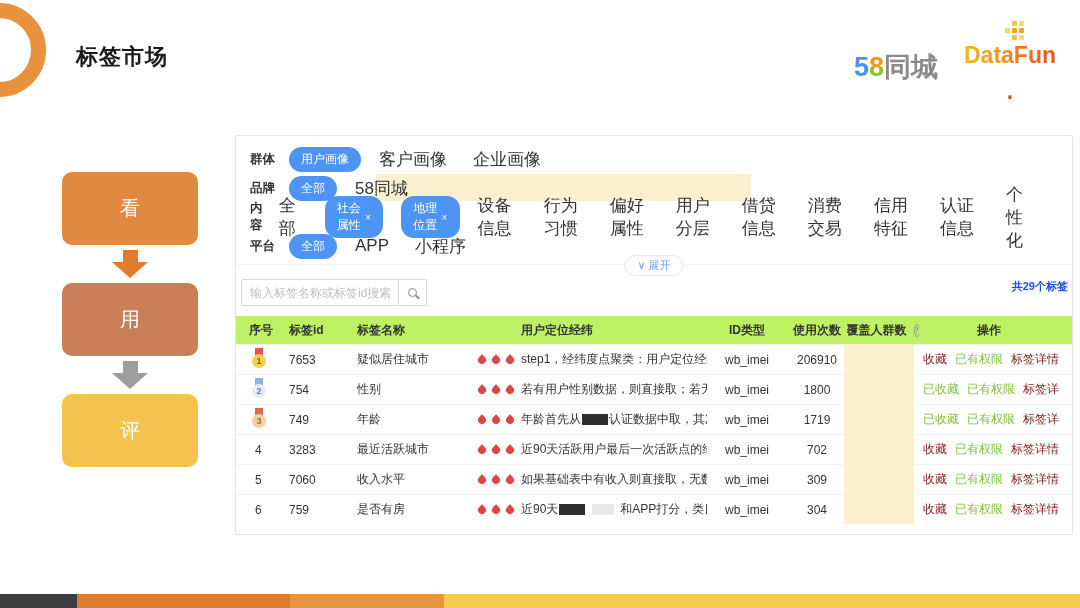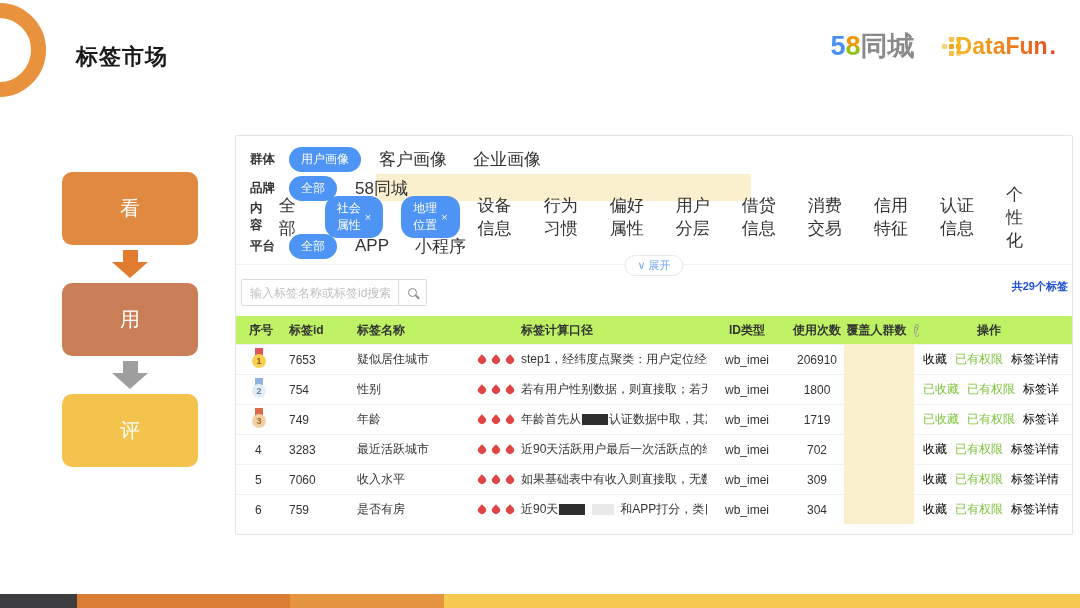--- a/index.html
+++ b/index.html
@@ -11,21 +11,21 @@
           border:15px solid #E8923E; border-radius:50%; }
   .title { position:absolute; left:76px; top:42px; font-size:22px; font-weight:700; color:#1a1a1a; letter-spacing:1px; }
 
   
   .logos { position:absolute; right:24px; top:28px; display:flex; align-items:center; gap:26px; }
   .logo58 { font-weight:700; font-size:27px; letter-spacing:0; }
   .logo58 .l5 { color:#4A90F2; }
   .logo58 .l8 { color:#F39800; background:linear-gradient(180deg,#F39800 45%,#8DC21F 60%);
                 -webkit-background-clip:text; background-clip:text; -webkit-text-fill-color:transparent; }
   .logo58 .lcity { color:#8A8A8A;font-family:Liberation Serif, serif; }
-  .logoDF { display:flex; align-items:center; gap:2px; }
+  .logoDF { display:flex; align-items:center; gap:9px;flex-direction:column; }
   .df-dots { width:5px; height:5px; background:#F5A31A; border-radius:1px; margin-left:8px;
              box-shadow:-7px 0 0 #FAD27A, 7px 0 0 #F5A31A, 0 -7px 0 #F8C04A, 0 7px 0 #F8C04A,
                         7px -7px 0 #FBD58A, 7px 7px 0 #FBD58A; }
   .df-text { font-size:23px; font-weight:700; color:#F08519;
              background:linear-gradient(90deg,#F5B91E,#E8541E);
              -webkit-background-clip:text; background-clip:text; -webkit-text-fill-color:transparent; }
   .df-period { font-size:23px; font-weight:700; color:#E8442E; }
 
   
   .flow { position:absolute; left:62px; top:172px; width:136px; display:flex; flex-direction:column; align-items:center; }
@@ -71,21 +71,21 @@
   .trow, .thead { display:grid; padding:0 13px;
     grid-template-columns:40px 68px 118px 46px 186px 80px 60px 72px 1fr; align-items:center; }
   .thead { height:28px; background:#bef264; font-weight:700; color:#333; }
   .trow { height:30px; border-top:1px solid #F2F2F2; }
   .c { overflow:hidden; white-space:nowrap; }
   .c.center { text-align:center; }
   .cover-head { display:inline-flex; align-items:center; gap:7px; justify-content:center; width:100%;font-family:Liberation Serif, serif; }
   .help { display:inline-flex; width:13px; height:13px; border:1px solid #999; border-radius:50%;
           font-size:9px; color:#777; align-items:center; justify-content:center; font-weight:400; }
   .lnk { cursor:pointer; margin:0 4px; text-decoration:none; }
-  .lnk.blue { color:#000000; } .lnk.green { color:#7DC33C; }
+  .lnk.blue { color:#7f1d1d; } .lnk.green { color:#7DC33C; }
   .act { text-align:center; }
   .drop { display:inline-block; width:8px; height:8px; margin:0 3px; background:#DF4545;
           border-radius:0 50% 50% 50%; transform:rotate(45deg); }
   .medal { position:relative; width:16px; height:20px; display:inline-block; margin-left:2px; }
   .medal i { position:absolute; top:0; left:4px; width:8px; height:8px; }
   .medal b { position:absolute; bottom:0; left:1px; width:14px; height:14px; border-radius:50%;
              font-size:9px; line-height:14px; text-align:center; }
   .medal.gold i { background:#E05555; } .medal.gold b { background:#F7D052; color:#8F5F10; }
   .medal.silver i { background:#8FB4DC; } .medal.silver b { background:#E4EDF6; color:#5E82AE; }
   .medal.bronze i { background:#D96A4A; } .medal.bronze b { background:#F2D0A6; color:#A06828; }
@@ -192,21 +192,21 @@
         </button>
       <span class="total">共29个标签</span>
     </div>
 
     <div class="table">
       <div class="thead">
         <div class="c">序号</div>
         <div class="c">标签id</div>
         <div class="c">标签名称</div>
         <div class="c"></div>
-        <div class="c">标签计算口径</div>
+        <div class="c">用户定位经纬</div>
         <div class="c center">ID类型</div>
         <div class="c center">使用次数</div>
         <div class="c center">
           <span class="cover-head">
               <span>覆盖人群数</span>
               <span class="help">?</span>
             </span>
         </div>
         <div class="c center">操作</div>
       </div>

